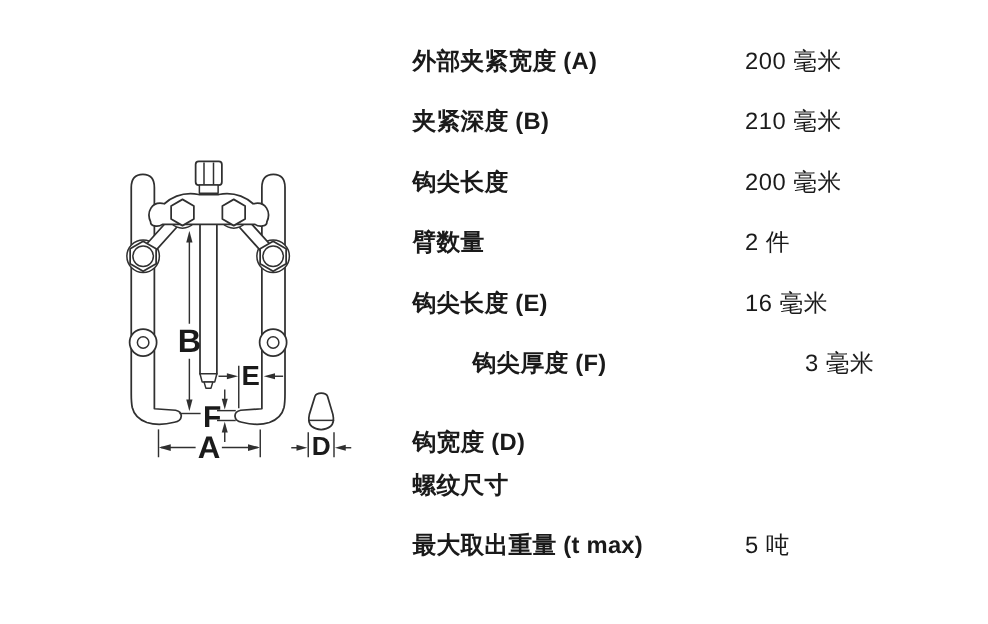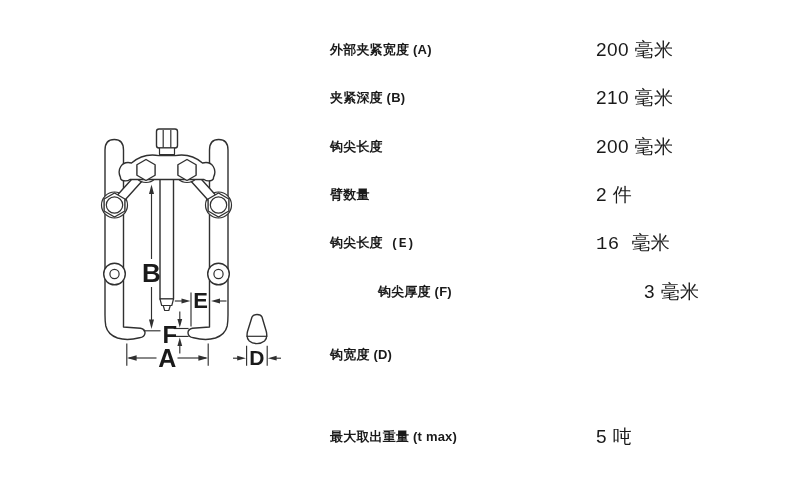--- a/index.html
+++ b/index.html
@@ -16,21 +16,21 @@
   .part{fill:#ffffff;stroke:var(--line);stroke-width:1.4;stroke-linejoin:round;}
   .part-thin{fill:#ffffff;stroke:var(--line);stroke-width:1.2;stroke-linejoin:round;}
   .edge{fill:none;stroke:var(--line);stroke-width:1.2;}
   .dim{fill:none;stroke:var(--line);stroke-width:1.15;}
   .ah{fill:var(--line);stroke:none;}
   .dimtxt{fill:var(--text);font-family:"Liberation Sans","DejaVu Sans",sans-serif;font-weight:600;}
   .spec-table{position:absolute;left:0;top:0;width:790px;height:499px;}
   .spec-row{position:absolute;left:330px;width:450px;height:26px;line-height:26px;}
   .spec-label{
     position:absolute;left:0;top:0;white-space:nowrap;
-    font-size:13px;font-weight:700;letter-spacing:.2px;color:var(--text);
+    font-size:19px;font-weight:700;letter-spacing:.2px;color:var(--text);
   }
   .spec-value{
     position:absolute;left:266px;top:0;white-space:nowrap;
     font-size:19px;font-weight:400;letter-spacing:.4px;color:var(--text);
   }
 </style>
 </head>
 <body>
 
 <div class="page">
@@ -133,32 +133,33 @@
         <div class="spec-value">210 毫米</div>
       </div>
       <div class="spec-row" style="top: 133.8px;">
         <div class="spec-label">钩尖长度</div>
         <div class="spec-value">200 毫米</div>
       </div>
       <div class="spec-row" style="top: 182.2px;">
         <div class="spec-label">臂数量</div>
         <div class="spec-value">2 件</div>
       </div>
-      <div class="spec-row" style="top: 230.6px; font-family: Liberation Mono, monospace;">
+      <div class="spec-row" style="top: 230.6px;">
         <div class="spec-label">钩尖长度 (E)</div>
         <div class="spec-value">16 毫米</div>
       </div>
       <div class="spec-row" style="top: 279px; margin-left: 48px;">
         <div class="spec-label">钩尖厚度 (F)</div>
         <div class="spec-value">3 毫米</div>
       </div>
       <div class="spec-row" style="top: 342px;">
         <div class="spec-label">钩宽度 (D)</div>
       </div>
       <div class="spec-row" style="top: 375.8px;">
+        <div class="spec-label">螺纹尺寸</div>
       </div>
       <div class="spec-row" style="top: 424.2px; text-align: center;">
         <div class="spec-label">最大取出重量 (t max)</div>
         <div class="spec-value">5 吨</div>
       </div>
     </div>
 
 </div>
 
 </body></html>

